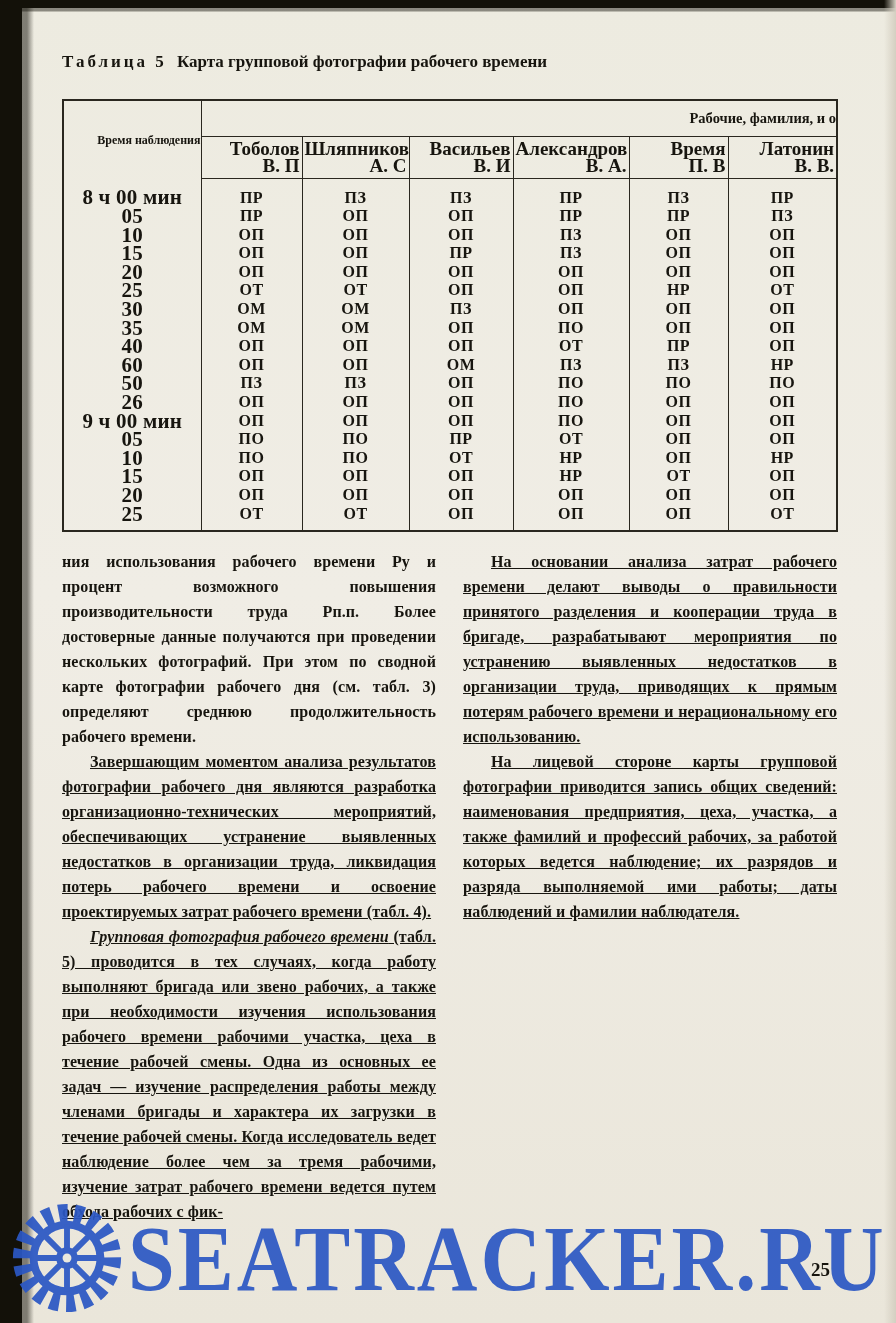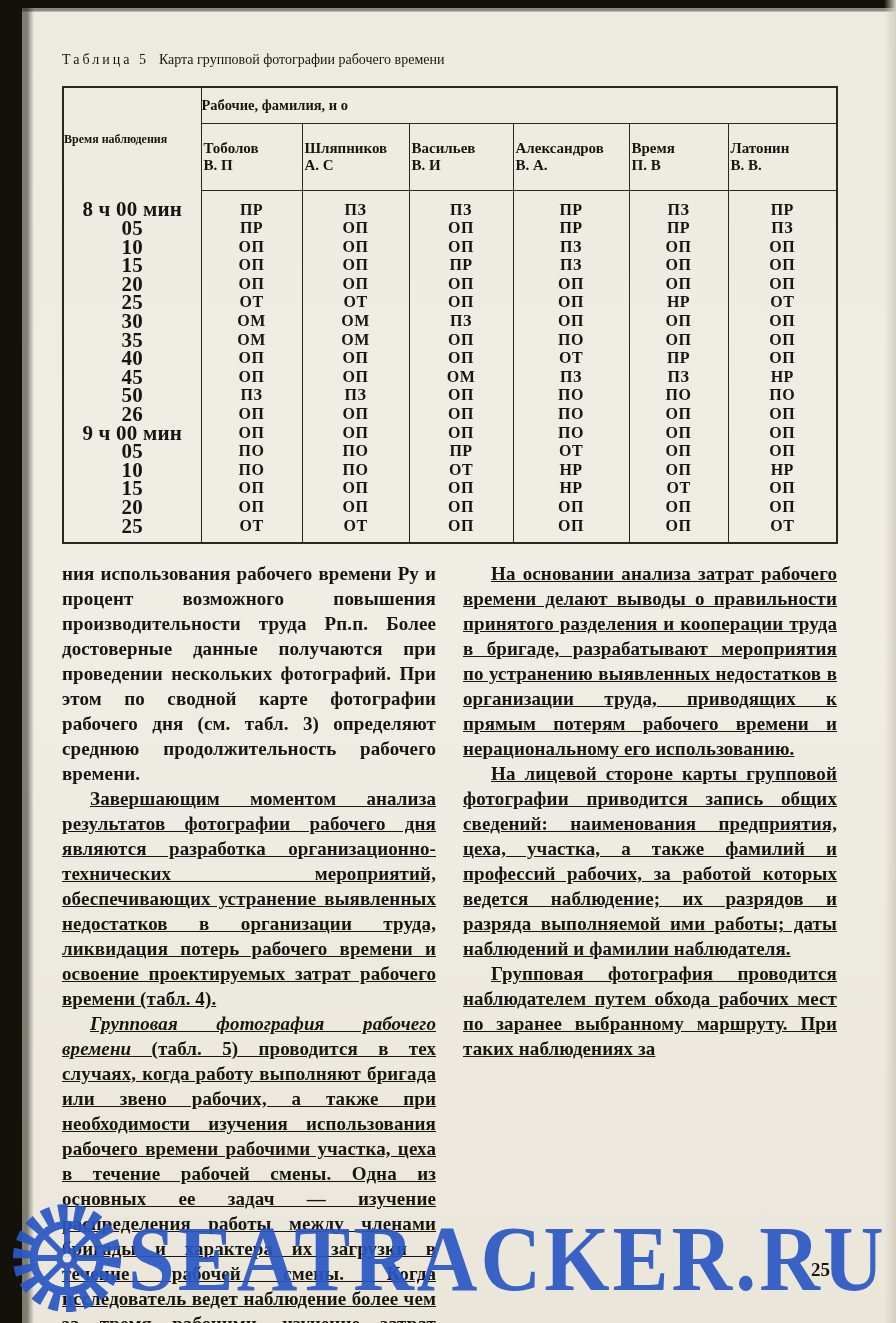--- a/index.html
+++ b/index.html
@@ -13,41 +13,41 @@
   }
   .edge-top { position:absolute; top:0; left:0; width:100%; height:12px;
     background:linear-gradient(180deg,#131109 0 8px, rgba(19,17,9,.45) 8px 11px, transparent); }
   .edge-left { position:absolute; top:0; left:0; width:34px; height:100%;
     background:linear-gradient(90deg,#131109 0 22px, rgba(19,17,9,.5) 22px 27px, transparent); }
   .edge-right { position:absolute; top:0; right:0; width:12px; height:100%;
     background:linear-gradient(270deg,#d4cfc1, rgba(212,207,193,0)); }
 
   .content { position:absolute; left:62px; top:52px; width:776px; }
 
-  .table-title { font-weight:normal; font-size:14px; margin-bottom:18px; white-space:nowrap; }
+  .table-title { font-weight:bold; font-size:17px; margin-bottom:27px; white-space:nowrap; }
   .table-title .tlabel { letter-spacing:3px; margin-right:10px; }
 
   table { width:774px; border-collapse:collapse; table-layout:fixed;
     border:2px solid #2a271f; }
   th, td { border-left:1px solid #2a271f; }
   th:first-child, td:first-child { border-left:none; }
-  thead th { font-weight:bold; vertical-align:middle; text-align:left; }
+  thead th { font-weight:bold; vertical-align:middle; text-align:right; }
   .group-h { font-size:14.5px; height:36px; border-bottom:1px solid #2a271f; }
   .time-h  { font-size:12px; line-height:18px; border-right:1px solid #2a271f; }
-  .worker-row th { font-size:15px; line-height:17px; height:42px;
-    border-bottom:1.5px solid #2a271f; padding:16px 2px; }
+  .worker-row th { font-size:19px; line-height:17px; height:42px;
+    border-bottom:1.5px solid #2a271f; padding:3px 2px; }
   tbody td { text-align:center; font-weight:bold; font-size:16px;
     line-height:18.6px; letter-spacing:.5px; }
   tbody td.time-cell { font-size:21px; letter-spacing:.2px; }
   tbody tr:first-child td { padding-top:10px; }
   tbody tr:last-child td { padding-bottom:7px; }
 
   .textcols { display:flex; gap:27px; margin-top:17px; }
   .col { width:374px; }
-  .col p { text-align:justify; font-size:19px; line-height:25px;
+  .col p { text-align:justify; font-size:16px; line-height:25px;
     font-weight:bold; letter-spacing:.1px; }
   .col p.indent { text-indent:28px;text-decoration:underline; }
 
   .watermark { position:absolute; left:0; bottom:6px; width:100%;
     display:flex; align-items:center; z-index:5; pointer-events:none; }
   .wm-icon { width:118px; height:118px; margin-left:8px; flex:none; opacity:.93; }
   .wm-text { font-weight:bold; font-size:84px; letter-spacing:3px;
     white-space:nowrap; transform:scaleY(1.1); transform-origin:center;
     opacity:.92; margin-left:2px; }
 
@@ -184,21 +184,21 @@
           <tr>
             <td class="time-cell">40</td>
             <td>ОП</td>
             <td>ОП</td>
             <td>ОП</td>
             <td>ОТ</td>
             <td>ПР</td>
             <td>ОП</td>
           </tr>
           <tr>
-            <td class="time-cell">45</td>
+            <td class="time-cell">60</td>
             <td>ОП</td>
             <td>ОП</td>
             <td>ОМ</td>
             <td>ПЗ</td>
             <td>ПЗ</td>
             <td>НР</td>
           </tr>
           <tr>
             <td class="time-cell">50</td>
             <td>ПЗ</td>
@@ -276,21 +276,20 @@
 
     <div class="textcols">
       <div class="col">
           <p>ния использования рабочего времени Ру и процент возможного повышения производительности труда Рп.п. Более достоверные данные получаются при проведении нескольких фотографий. При этом по сводной карте фотографии рабочего дня (см. табл. 3) определяют среднюю продолжительность рабочего времени.</p>
           <p class="indent">Завершающим моментом анализа результатов фотографии рабочего дня являются разработка организационно-технических мероприятий, обеспечивающих устранение выявленных недостатков в организации труда, ликвидация потерь рабочего времени и освоение проектируемых затрат рабочего времени (табл. 4).</p>
           <p class="indent"><i>Групповая фотография рабочего времени</i> (табл. 5) проводится в тех случаях, когда работу выполняют бригада или звено рабочих, а также при необходимости изучения использования рабочего времени рабочими участка, цеха в течение рабочей смены. Одна из основных ее задач — изучение распределения работы между членами бригады и характера их загрузки в течение рабочей смены. Когда исследователь ведет наблюдение более чем за тремя рабочими, изучение затрат рабочего времени ведется путем обхода рабочих с фик-</p>
         </div>
       <div class="col">
           <p class="indent">На основании анализа затрат рабочего времени делают выводы о правильности принятого разделения и кооперации труда в бригаде, разрабатывают мероприятия по устранению выявленных недостатков в организации труда, приводящих к прямым потерям рабочего времени и нерациональному его использованию.</p>
           <p class="indent">На лицевой стороне карты групповой фотографии приводится запись общих сведений: наименования предприятия, цеха, участка, а также фамилий и профессий рабочих, за работой которых ведется наблюдение; их разрядов и разряда выполняемой ими работы; даты наблюдений и фамилии наблюдателя.</p>
-          <p class="indent">Групповая фотография проводится наблюдателем путем обхода рабочих мест по заранее выбранному маршруту. При таких наблюдениях за</p>
         </div>
     </div>
   </div>
 
   <div class="watermark">
     <svg class="wm-icon" viewBox="0 0 120 120">
       <circle cx="60" cy="60" r="46" fill="none" stroke="#2b57c4" stroke-width="18" stroke-dasharray="9 7"></circle>
       <circle cx="60" cy="60" r="34" fill="none" stroke="#2b57c4" stroke-width="8"></circle>
       <g stroke="#2b57c4" stroke-width="6">
         <line x1="60" y1="26" x2="60" y2="94"></line>

